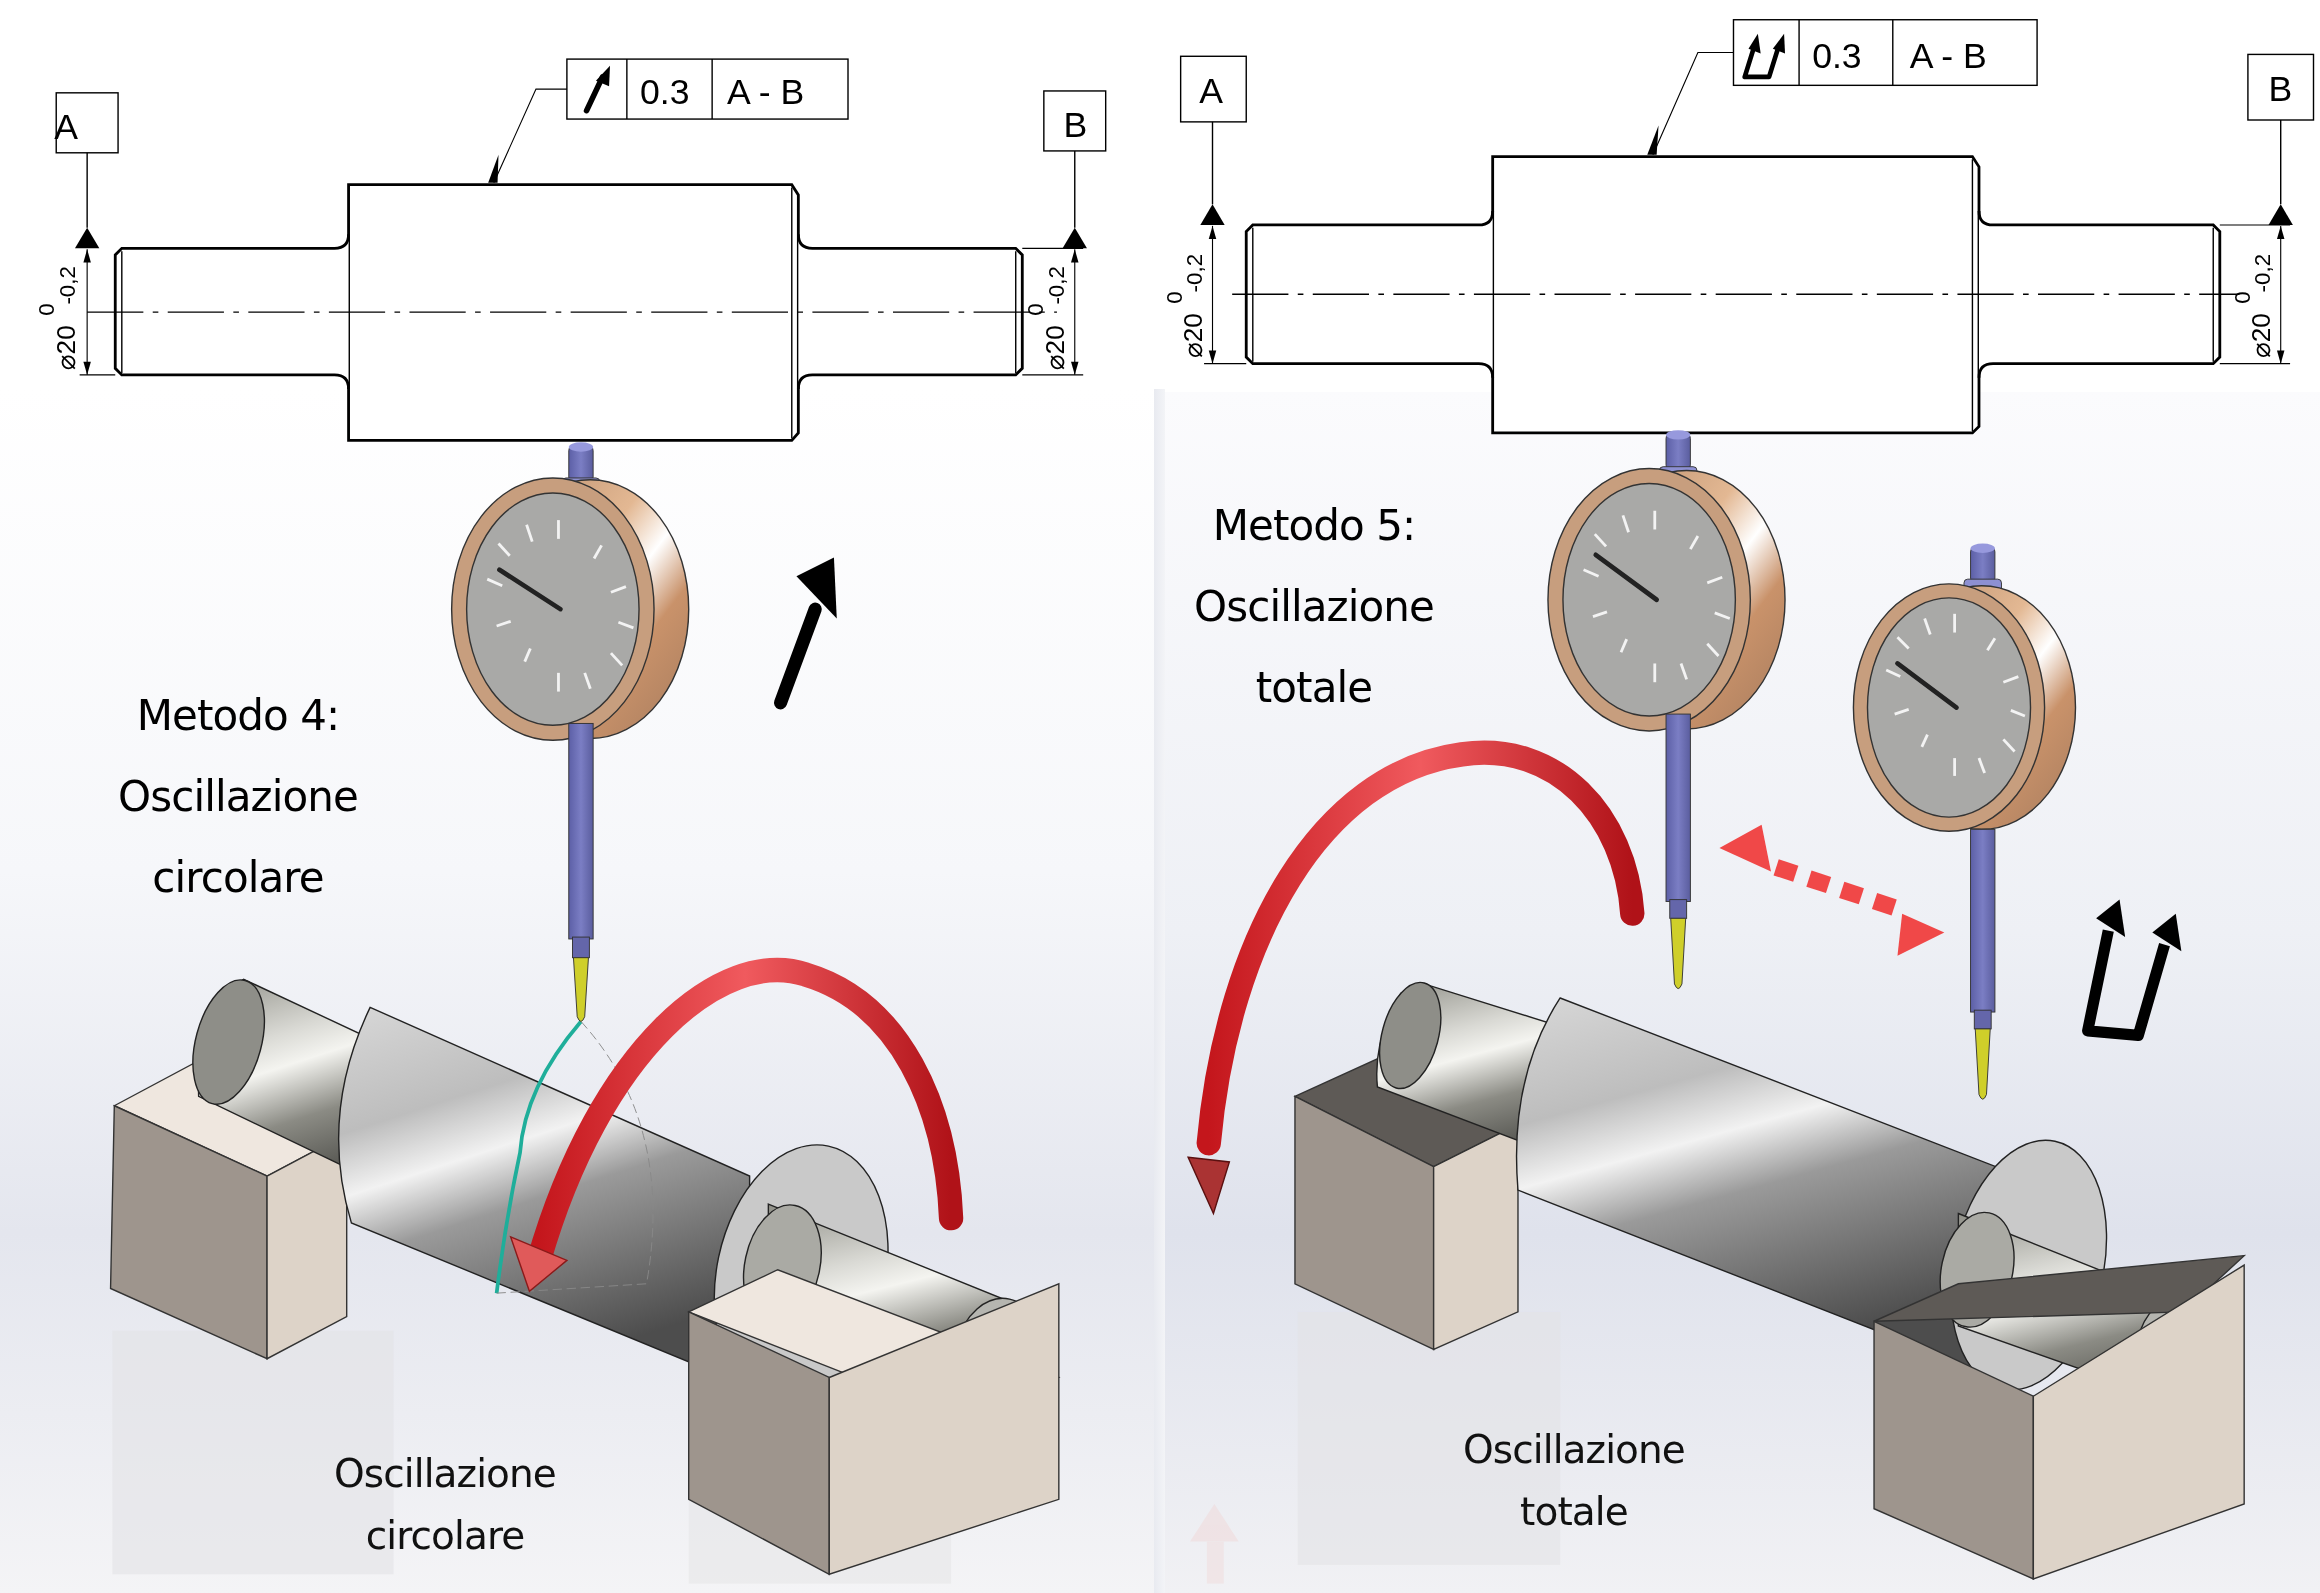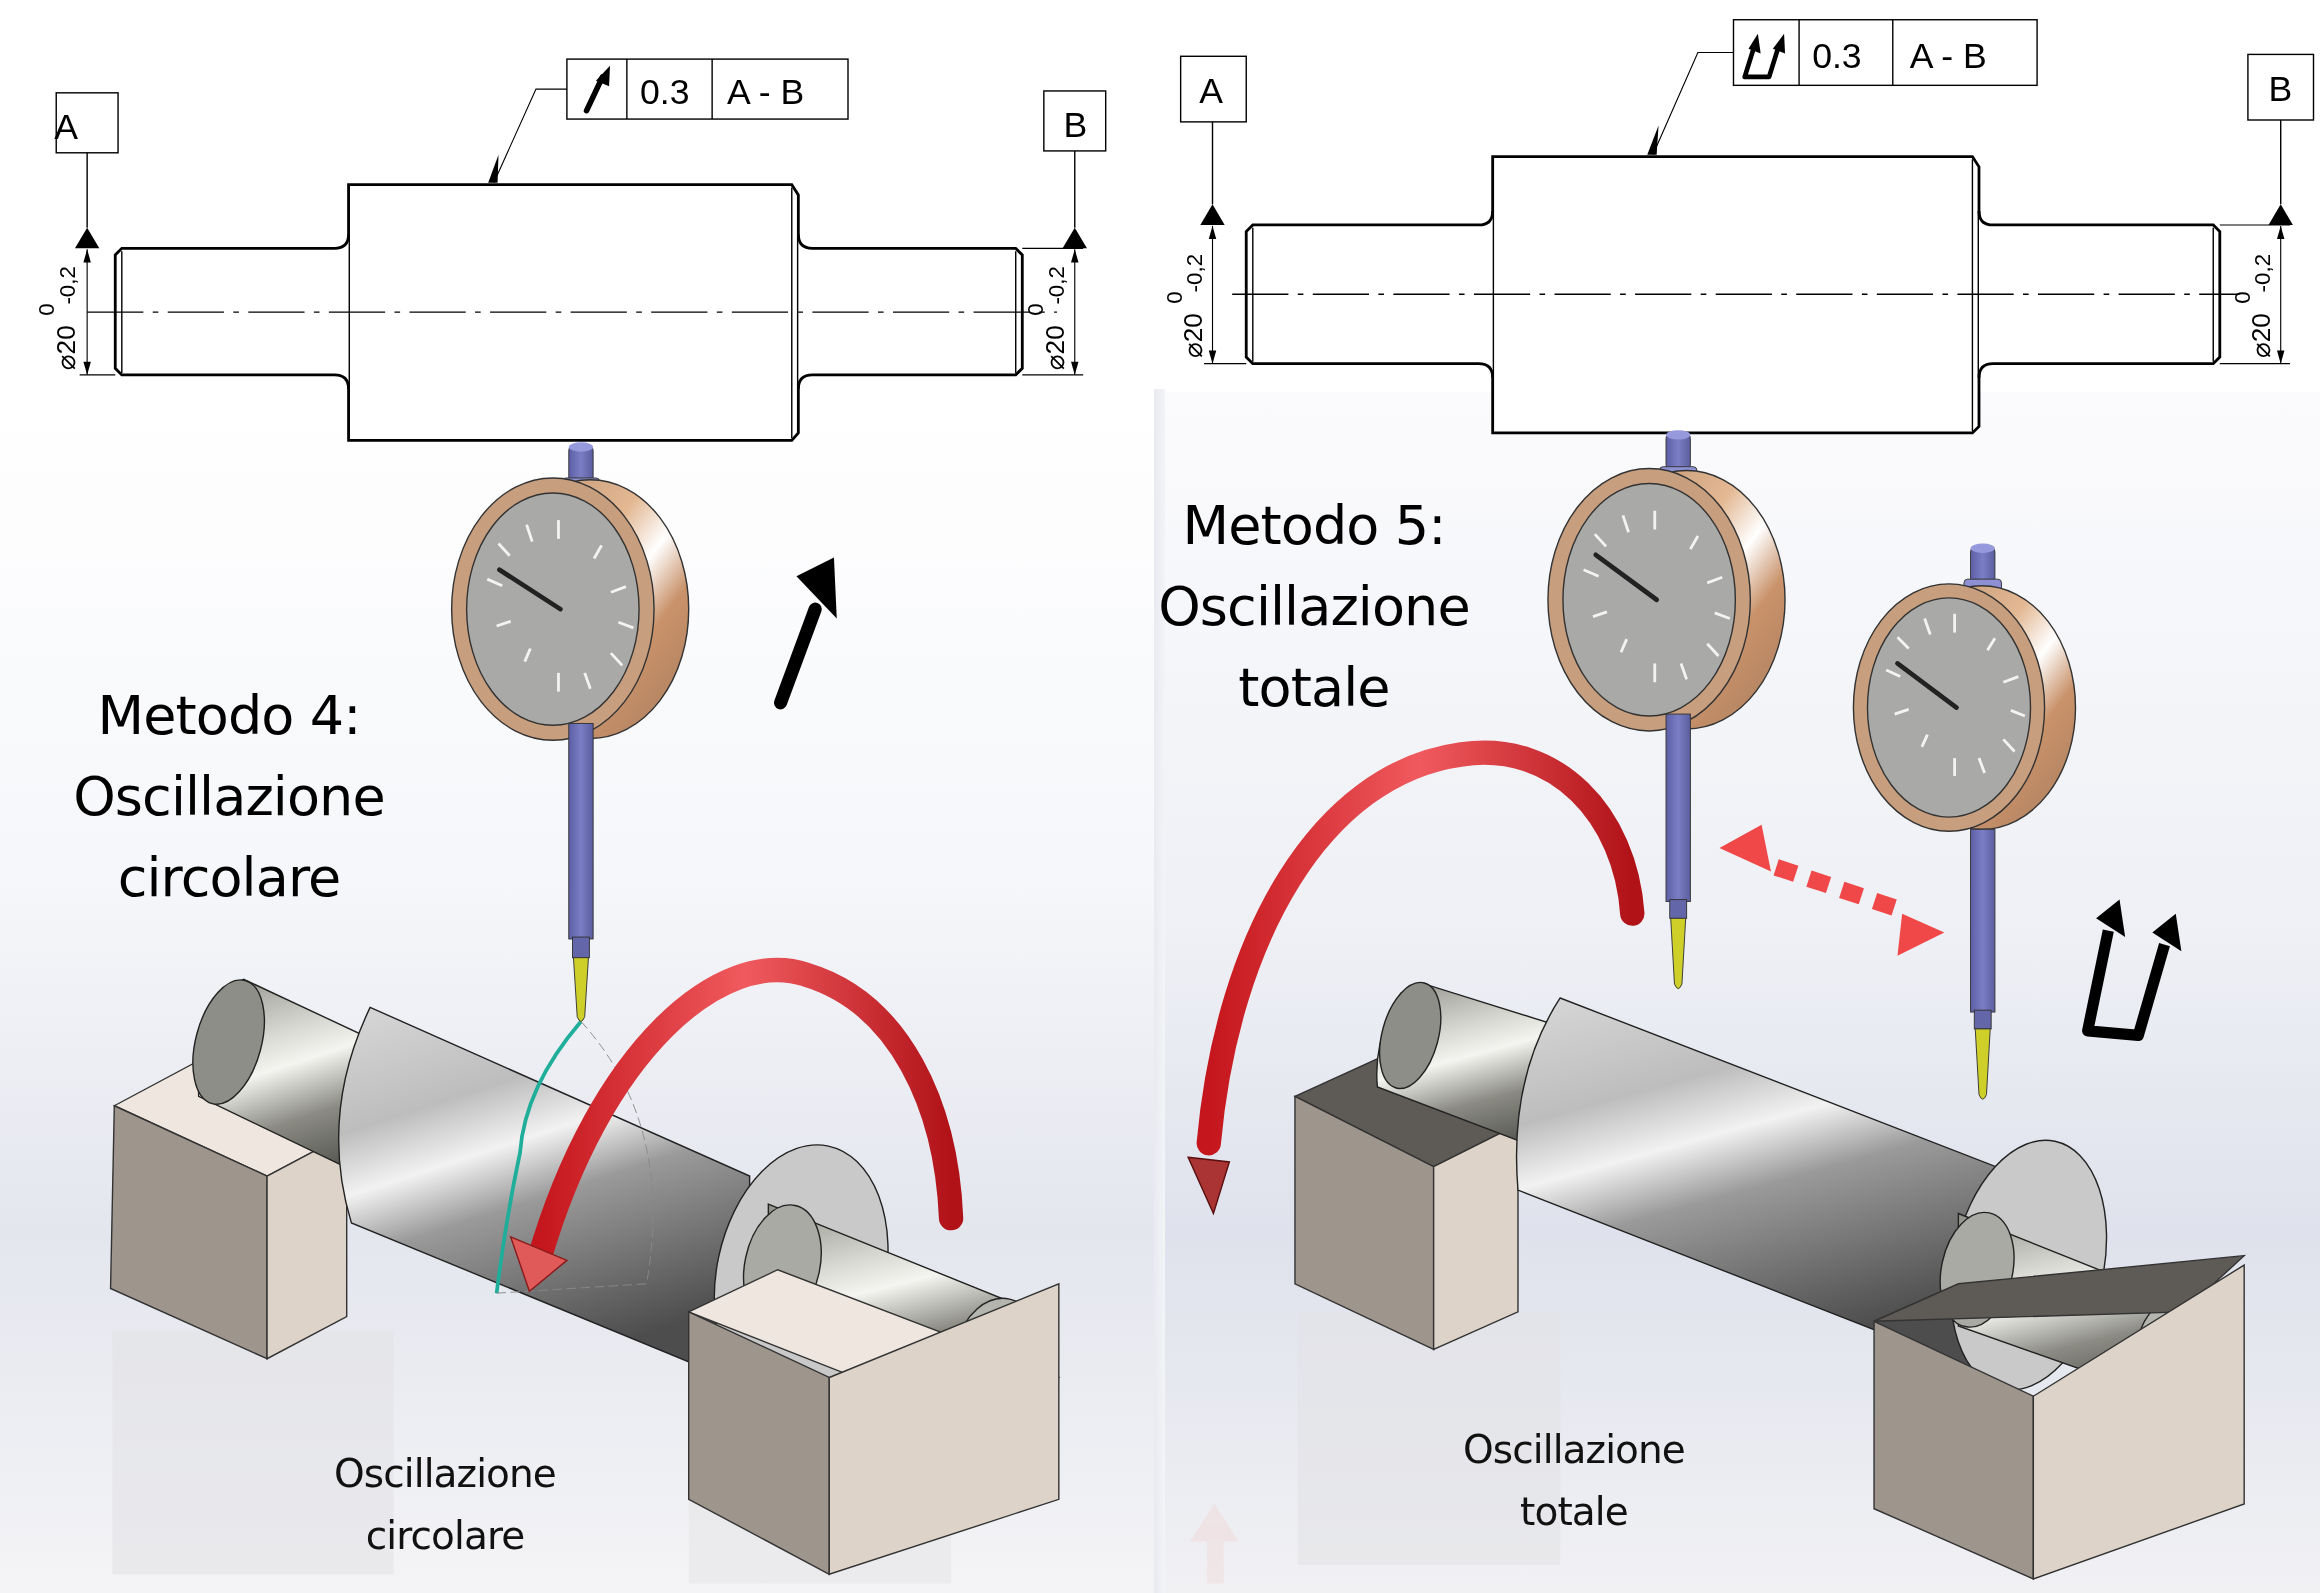--- a/index.html
+++ b/index.html
@@ -4,21 +4,21 @@
 <style>
   html, body { margin:0; padding:0; background:#ffffff; }
   body { width:2321px; height:1594px; position:relative; overflow:hidden; font-family:"DejaVu Sans", sans-serif; }
   #stage { position:absolute; left:0; top:0; width:2321px; height:1594px; }
   .bg-left { position:absolute; left:0; top:389px; width:1160px; height:1205px;
      background:linear-gradient(180deg,#ffffff 0%,#f6f7fa 40%,#e4e6ee 70%,#f4f4f6 100%); }
   .bg-right { position:absolute; left:1160px; top:392px; width:1161px; height:1202px;
      background:linear-gradient(180deg,#fbfbfd 0%,#eef0f5 45%,#dfe2ec 70%,#f1f1f4 100%); }
   .bg-divider { position:absolute; left:1154px; top:389px; width:11.2px; height:1205px;
      background:linear-gradient(90deg,#e8eaf0,#f3f4f7); }
-  .big-title { position:absolute; font-family:"DejaVu Sans", sans-serif; font-size:54px; line-height:81px;
+  .big-title { position:absolute; font-family:"DejaVu Sans", sans-serif; font-size:42px; line-height:81px;
      color:#000; text-align:center; letter-spacing:-0.9px; }
   .small-label { position:absolute; font-family:"DejaVu Sans", sans-serif; font-size:39px; line-height:62px;
      color:#111; text-align:center; letter-spacing:-0.9px; }
   svg text.dwg { font-family:"Liberation Sans", sans-serif; fill:#000; }
 </style>
 </head>
 <body>
 
 <div id="stage">
   <div class="bg-left"></div>
@@ -334,21 +334,21 @@
       </g>
 
       <g fill="none" stroke="#000" stroke-width="12" stroke-linejoin="round">
         <polyline points="2250,993 2228,1100 2282,1105 2310,1008"></polyline>
         <polygon points="2237,980 2262,960 2268,1000" fill="#000" stroke="none"></polygon>
         <polygon points="2297,995 2322,975 2328,1015" fill="#000" stroke="none"></polygon>
       </g>
     </g>
   </svg>
 
-  <div class="big-title" style="left:4px; top:675px; width:450px;">
+  <div class="big-title" style="left:13px; top:675px; width:450px;">
     <div>Metodo 4:</div>
     <div>Oscillazione</div>
     <div>circolare</div>
   </div>
   <div class="big-title" style="left:1096px; top:485px; width:436px;">
     <div>Metodo 5:</div>
     <div>Oscillazione</div>
     <div>totale</div>
   </div>
 

